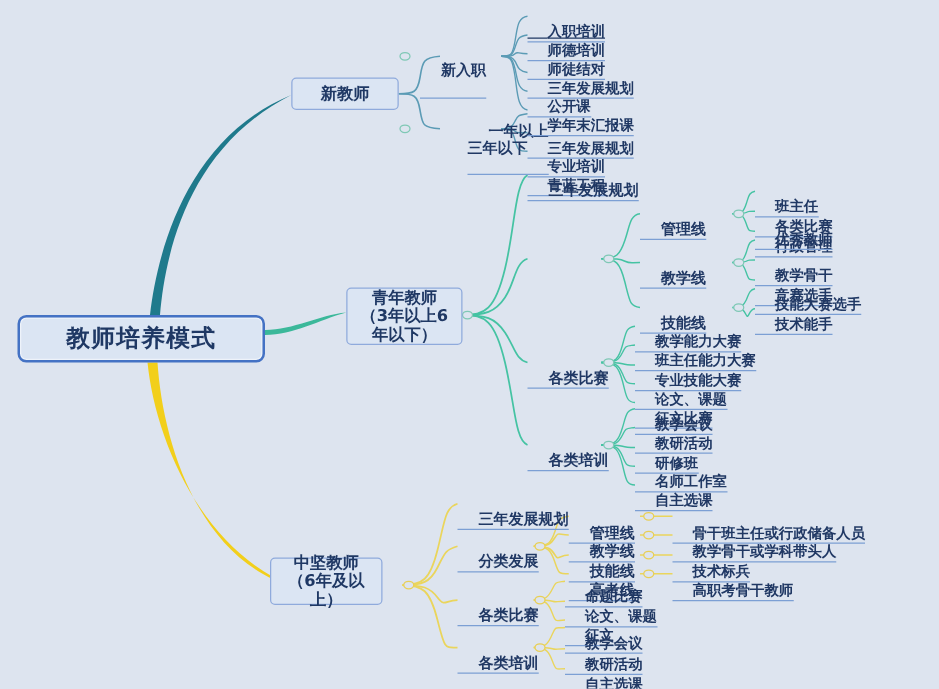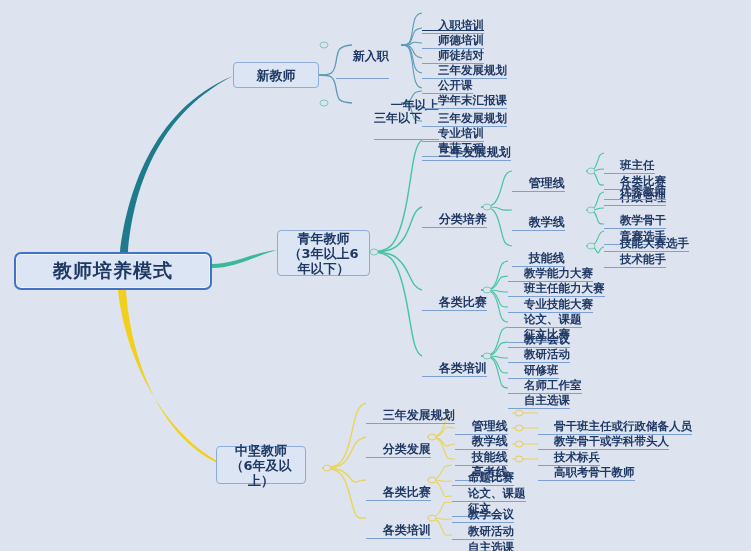--- a/index.html
+++ b/index.html
@@ -226,22 +226,20 @@
     <span>青蓝工程</span></div>
 
   <div class="node boxnode n-young">
     <span>青年教师
 （3年以上6
 年以下）</span>
   </div>
 
   <div class="node tnode ul" style="left:422px;top:131px;">
     <span>三年发展规划</span></div>
-  <div class="node tnode ul" style="left:422px;top:198px;">
-    <span>分类培养</span></div>
   <div class="node tnode ul" style="left:422px;top:281px;">
     <span>各类比赛</span></div>
   <div class="node tnode ul" style="left:422px;top:347px;">
     <span>各类培训</span></div>
 
   <div class="node tnode ul" style="left:512px;top:162px;">
     <span>管理线</span></div>
   <div class="node tnode ul" style="left:512px;top:201px;">
     <span>教学线</span></div>
   <div class="node tnode ul" style="left:512px;top:237px;">

